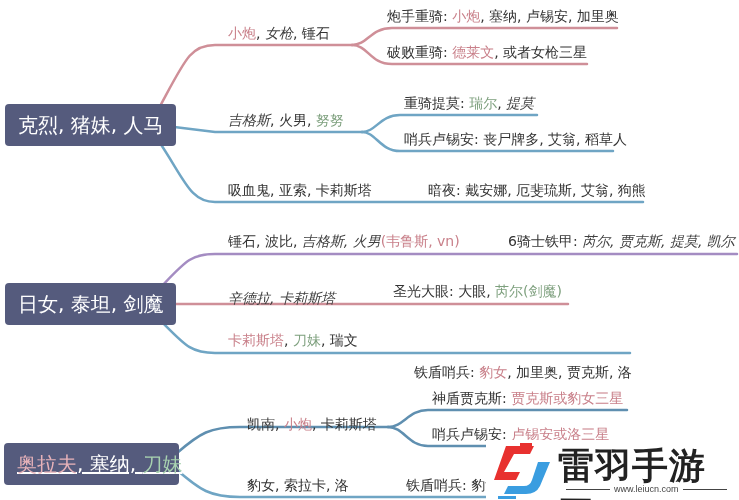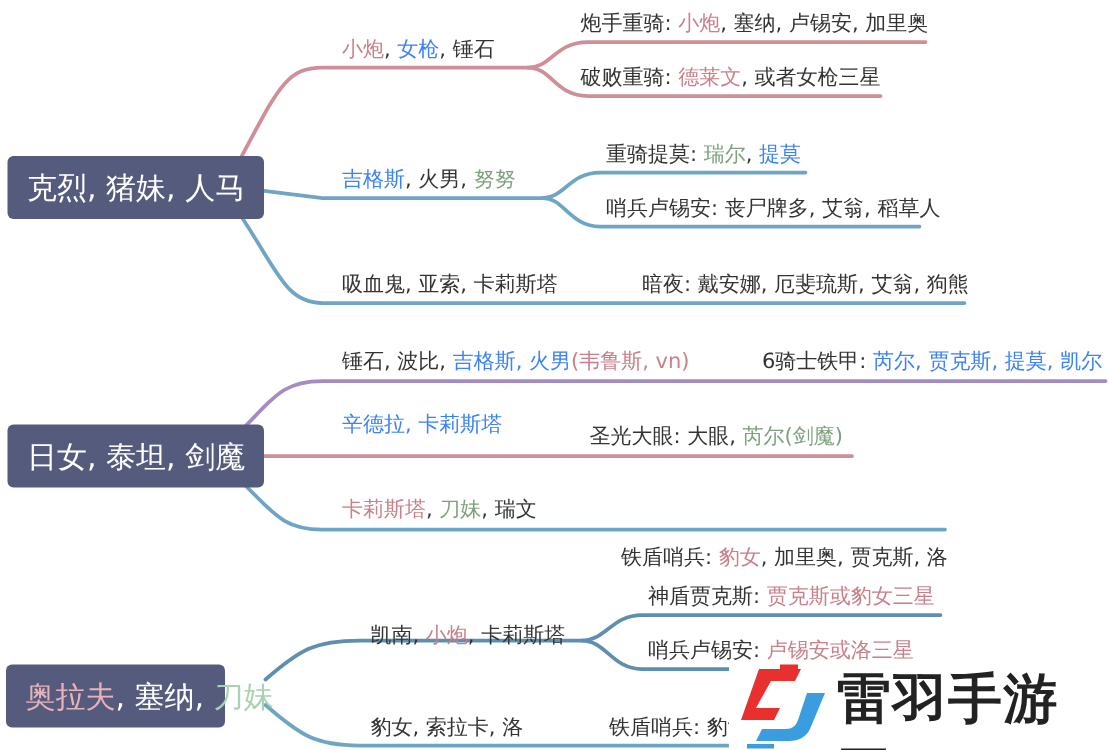--- a/index.html
+++ b/index.html
@@ -13,21 +13,21 @@
   .root {
     position: absolute; background: #555b7d; color: #ffffff;
     border-radius: 4px; font-size: 20px; line-height: 42px; height: 42px;
     padding: 0 13px; white-space: nowrap; box-sizing: border-box;
   }
   .lbl {
     position: absolute; font-size: 14px; white-space: nowrap; line-height: 16px;
     color: #333333;
   }
   .c-pink { color: #c9808a; }
-  .c-blue { color: #3b82f6; }
+  .c-blue { color: #404040; font-style: italic; }
   .c-green { color: #7ea07e; }
   .c-dark { color: #333333; }
   .c-white { color: #ffffff; }
   .c-rootpink { color: #e7b2b9; }
   .c-rootgreen { color: #a8d2b0; }
   .logo {
     position: absolute; left: 486px; top: 440px; width: 253px; height: 60px;
     background: #ffffff;
   }
   .logo-text {
@@ -107,35 +107,35 @@
   <span>日女, 泰坦, 剑魔</span>
 </div>
 
 <div class="lbl" style="left:228px; top:233px;">
   <span class="c-dark">锤石, 波比, </span><span class="c-blue">吉格斯, 火男</span><span class="c-pink">(韦鲁斯, vn)</span>
 </div>
 <div class="lbl" style="left:508px; top:233px;">
   <span class="c-dark">6骑士铁甲: </span><span class="c-blue">芮尔, 贾克斯, 提莫, 凯尔</span>
 </div>
 
-<div class="lbl" style="left:228px; top:275px;">
+<div class="lbl" style="left:228px; top:290px;">
   <span class="c-blue">辛德拉, 卡莉斯塔</span>
 </div>
 <div class="lbl" style="left:393px; top:283px;">
   <span class="c-dark">圣光大眼: 大眼, </span><span class="c-green">芮尔(剑魔)</span>
 </div>
 
 <div class="lbl" style="left:228px; top:332px;">
   <span class="c-pink">卡莉斯塔</span><span class="c-dark">, </span><span class="c-green">刀妹</span><span class="c-dark">, 瑞文</span>
 </div>
 <div class="lbl" style="left:414px; top:332px;margin-top:32px;">
   <span class="c-dark">铁盾哨兵: </span><span class="c-pink">豹女</span><span class="c-dark">, 加里奥, 贾克斯, 洛</span>
 </div>
 
-<div class="root" style="left:4px; top:443px; width:146px;">
+<div class="root" style="left:4px; top:443px; width:175px;text-decoration:underline;">
   <span class="c-rootpink">奥拉夫</span><span class="c-white">, 塞纳, </span><span class="c-rootgreen">刀妹</span>
 </div>
 
 <div class="lbl" style="left:247px; top:416px;">
   <span class="c-dark">凯南, </span><span class="c-pink">小炮</span><span class="c-dark">, 卡莉斯塔</span>
 </div>
 <div class="lbl" style="left:432px; top:390px;">
   <span class="c-dark">神盾贾克斯: </span><span class="c-pink">贾克斯或豹女三星</span>
 </div>
 <div class="lbl" style="left:432px; top:426px;">
@@ -150,13 +150,14 @@
 </div>
 
 <div class="logo">
   <svg width="66" height="60" viewBox="0 0 66 60" style="position:absolute;left:4px;top:0;">
     <path d="M16 6 L44 6 L40 14 L24 14 L14 32 L30 32 L26 40 L4 40 Z" fill="#e8312f"></path>
     <rect x="30" y="3" width="12" height="3" fill="#e8312f"></rect>
     <path d="M48 22 L60 22 L50 46 Q46 54 36 54 L14 54 L18 46 L34 46 Q40 46 42 40 Z" fill="#3a9de0"></path>
     <rect x="8" y="56" width="18" height="3" fill="#3a9de0"></rect>
   </svg>
   <div class="logo-text">雷羽手游网</div>
+  <div class="logo-url">www.leiucn.com</div>
 </div>
 
 </body></html>

